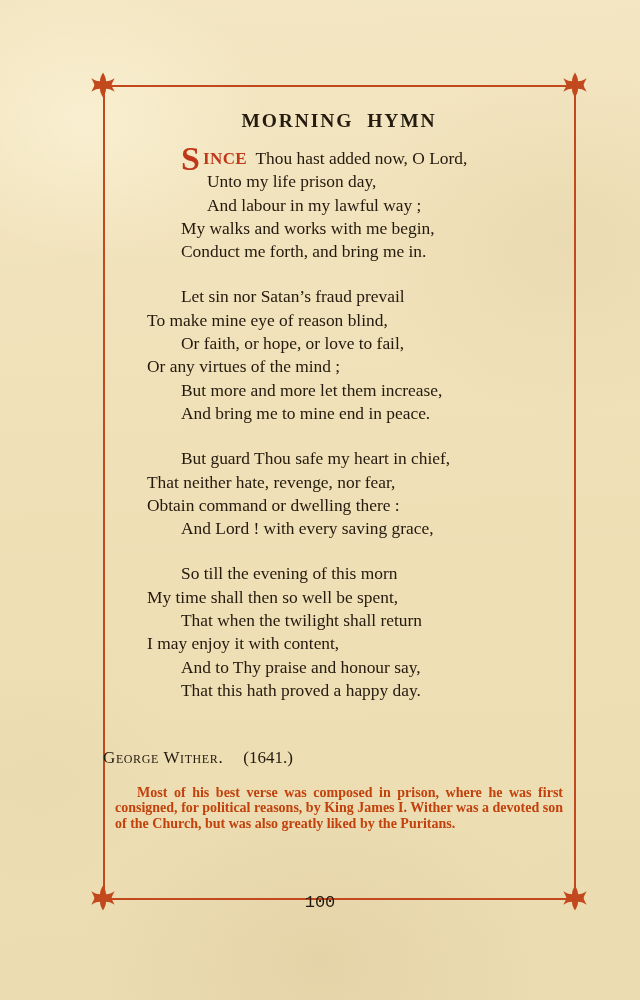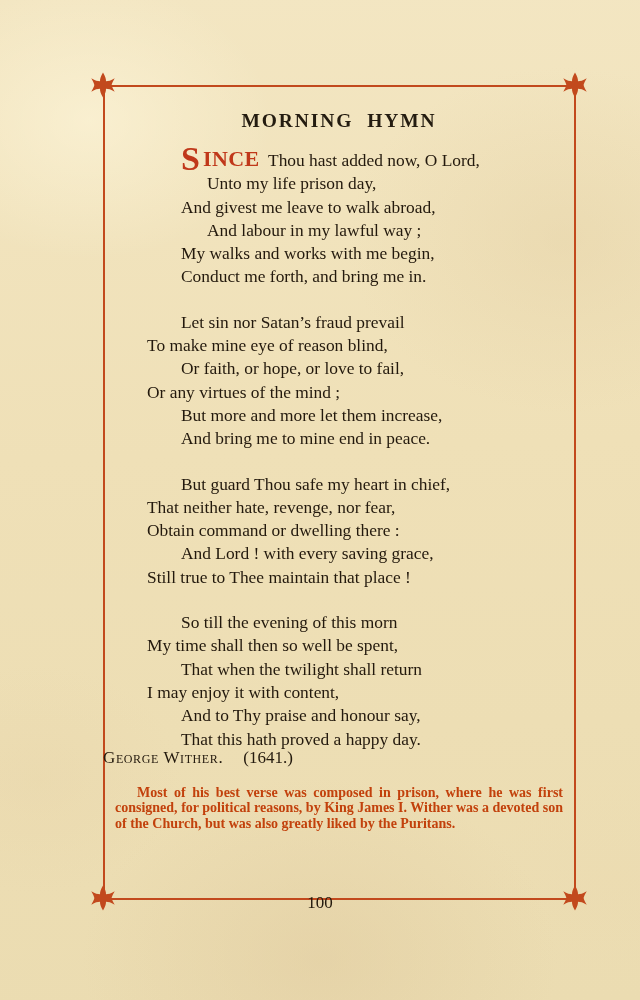--- a/index.html
+++ b/index.html
@@ -74,21 +74,21 @@
   .dropcap-line{position:relative;padding-left:78px;}
   .dropcap{
     position:absolute;left:78px;top:-3px;
     color:#c0381a;
     font-size:34px;
     line-height:30px;
     font-weight:700;
   }
   .smallcaps-red{
     color:#c0381a;
-    font-size:22px;
+    font-size:17px;
     font-weight:700;
     letter-spacing:.4px;
   }
   .dropcap-rest{margin-left:22px;}
 
   #attribution{
     position:absolute;left:0;top:663px;width:100%;
     text-align:left;
     padding-right:30px;
     box-sizing:border-box;
@@ -110,20 +110,21 @@
     text-align:justify;
     text-indent:22px;
     font-weight:600;
   }
 
   #page-number{
     position:absolute;left:0;top:893px;width:640px;
     text-align:center;
     font-size:17px;
     color:#23190d;
+    font-family:Liberation Mono, monospace;
   }
 </style>
 </head>
 <body>
 
 <div id="paper-texture"></div>
 
 <div id="page-frame">
 
   <div class="rule" id="rule-top"></div>
@@ -153,39 +154,37 @@
   </div>
 
   <div id="content">
 
     <div id="page-title">MORNING HYMN</div>
 
     <div id="poem">
         <div class="stanza first">
           <div class="verse-line dropcap-line"><span class="dropcap">S</span><span class="dropcap-rest"><span class="smallcaps-red">INCE</span>  Thou hast added now, O Lord,</span></div>
           <div class="verse-line indent">Unto my life prison day,</div>
-          <div class="verse-line">And givest me leave to walk abroad,</div>
           <div class="verse-line indent">And labour in my lawful way ;</div>
           <div class="verse-line">My walks and works with me begin,</div>
           <div class="verse-line">Conduct me forth, and bring me in.</div>
         </div>
         <div class="stanza">
           <div class="verse-line">Let sin nor Satan’s fraud prevail</div>
           <div class="verse-line indent">To make mine eye of reason blind,</div>
           <div class="verse-line">Or faith, or hope, or love to fail,</div>
           <div class="verse-line indent">Or any virtues of the mind ;</div>
           <div class="verse-line">But more and more let them increase,</div>
           <div class="verse-line">And bring me to mine end in peace.</div>
         </div>
         <div class="stanza">
           <div class="verse-line">But guard Thou safe my heart in chief,</div>
           <div class="verse-line indent">That neither hate, revenge, nor fear,</div>
           <div class="verse-line indent">Obtain command or dwelling there :</div>
           <div class="verse-line">And Lord ! with every saving grace,</div>
-          <div class="verse-line indent">Still true to Thee maintain that place !</div>
         </div>
         <div class="stanza">
           <div class="verse-line">So till the evening of this morn</div>
           <div class="verse-line indent">My time shall then so well be spent,</div>
           <div class="verse-line">That when the twilight shall return</div>
           <div class="verse-line indent">I may enjoy it with content,</div>
           <div class="verse-line">And to Thy praise and honour say,</div>
           <div class="verse-line">That this hath proved a happy day.</div>
         </div>
       </div>

